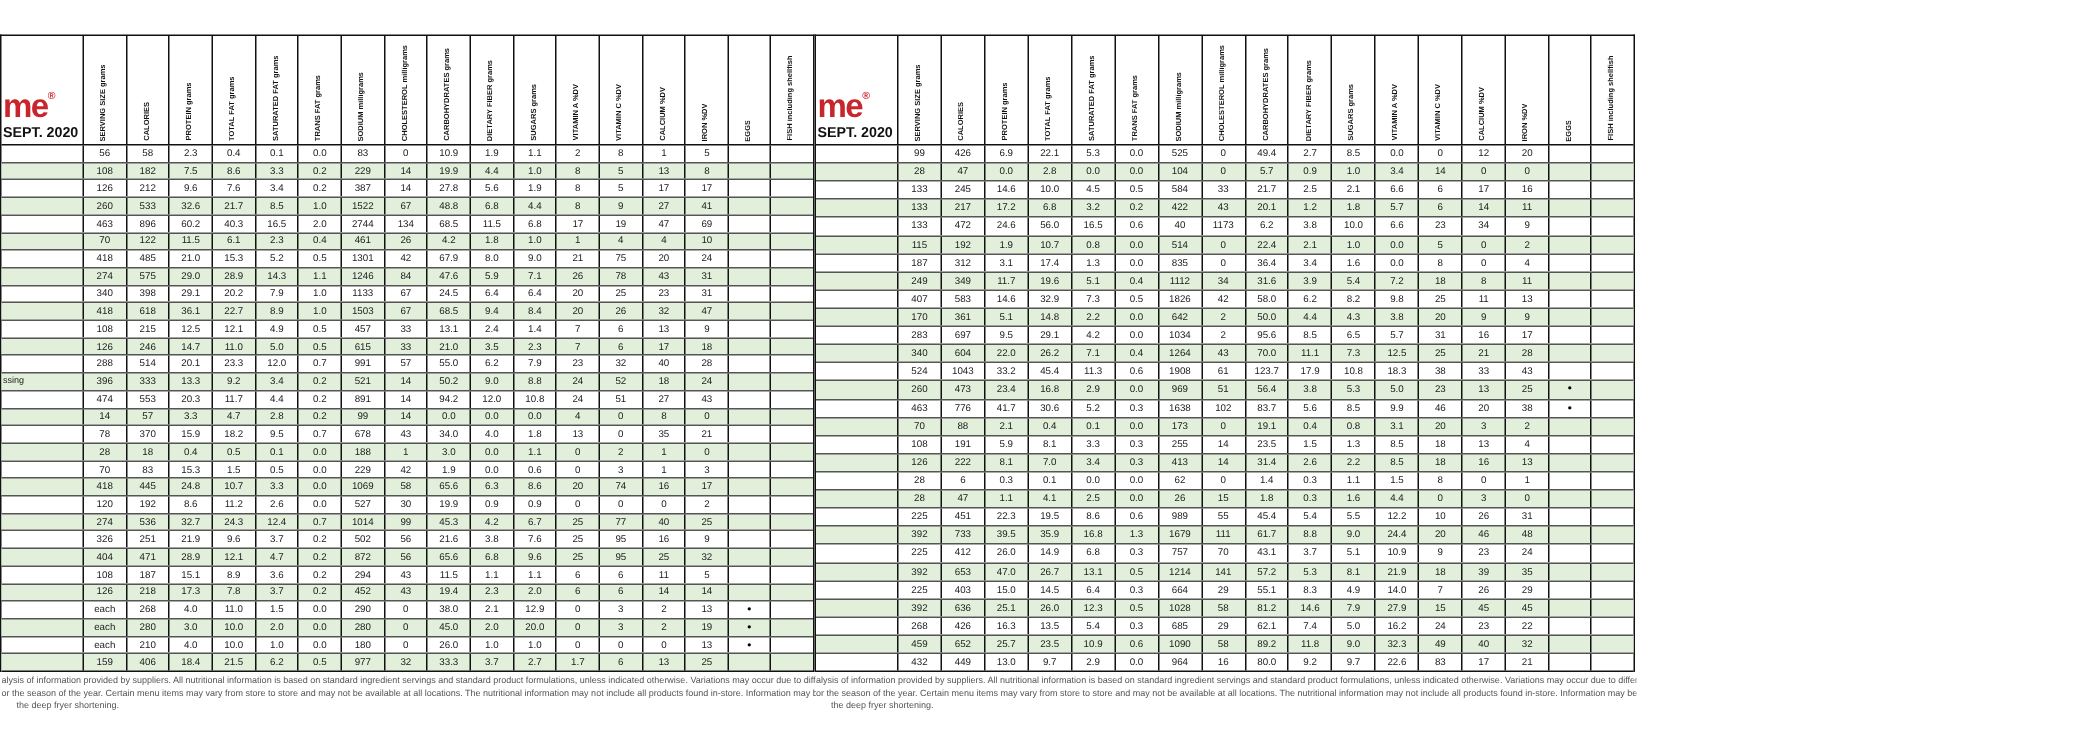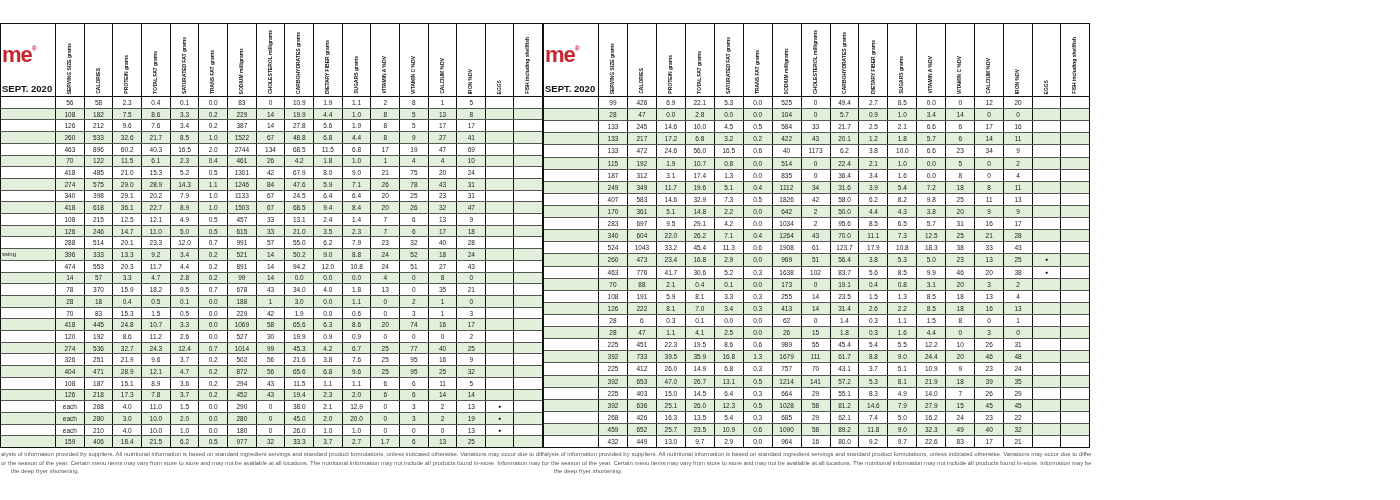--- a/index.html
+++ b/index.html
@@ -12,21 +12,21 @@
   .panel-right{left:543px;width:547px;}
   .tablewrap{border:1px solid #111;border-bottom:none;background:#fff;}
   .thead{display:flex;height:72px;border-bottom:1px solid #111;}
   .brandcell{
     flex:0 0 55px;display:flex;flex-direction:column;justify-content:flex-end;
     align-items:flex-start;border-right:1px solid #111;overflow:hidden;
     padding:0 0 2px 1px;box-sizing:border-box;
   }
   .logo{color:#c9252c;font-weight:bold;font-size:22px;line-height:0.85;letter-spacing:-1px;}
   .logo .reg{font-size:7px;vertical-align:top;letter-spacing:0;}
-  .brand-date{font-size:9.5px;font-weight:bold;color:#111;white-space:nowrap;margin-top:18px;}
+  .brand-date{font-size:9.5px;font-weight:bold;color:#111;white-space:nowrap;margin-top:2px;}
   .hcols{display:flex;flex:1;}
   .hcell{
     flex:1 1 0;display:flex;align-items:flex-end;justify-content:center;
     border-right:1px solid #111;padding-bottom:2px;box-sizing:border-box;overflow:hidden;
   }
   .hcell.w28{flex:0 0 28px;}
   .hcell:last-child{border-right:none;}
   .vtext{
     writing-mode:vertical-rl;transform:rotate(180deg);
     font-size:5px;font-weight:bold;color:#111;line-height:1.15;

